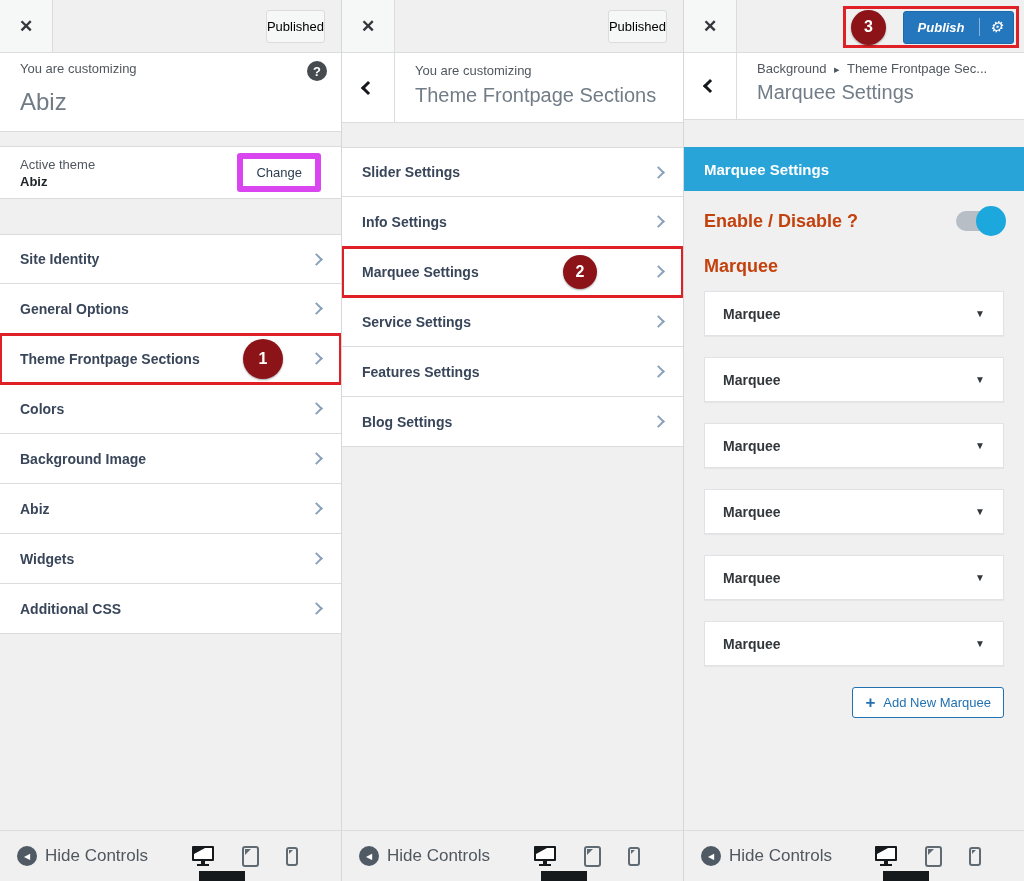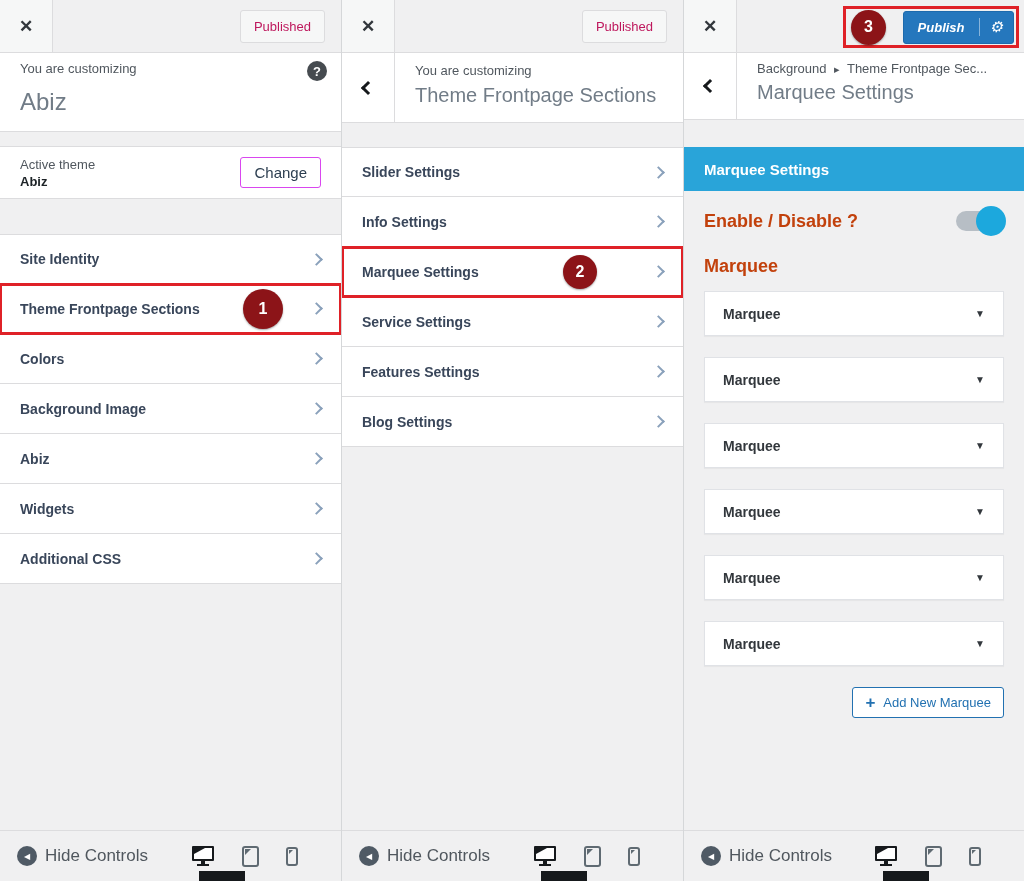--- a/index.html
+++ b/index.html
@@ -8,21 +8,21 @@
   .stage { position:relative; width:1024px; height:881px; background:#f0f0f1; overflow:hidden; }
 
   .panel { position:absolute; top:0; bottom:0; background:#f0f0f1; overflow:hidden; }
   #p1 { left:0; width:341px; }
   #p2 { left:341px; width:342px; border-left:1px solid #d5d7d9; }
   #p3 { left:683px; width:341px; border-left:1px solid #d5d7d9; }
 
   
   .topbar { position:relative; height:53px; background:#f0f0f1; border-bottom:1px solid #dcdcde; display:flex; align-items:center; }
   .close-btn { width:53px; height:52px; display:flex; align-items:center; justify-content:center; background:#f6f7f7; border-right:1px solid #dcdcde; font-size:17px; font-weight:bold; color:#32373c; cursor:pointer; }
-  .published-btn { margin-left:auto; margin-right:16px; background:#f6f7f7; border:1px solid #dcdcde; border-radius:3px; color:#be185d; font-size:13px; padding:8px 13px; }
+  .published-btn { margin-left:auto; margin-right:16px; background:#f6f7f7; border:1px solid #dcdcde; border-radius:3px; color:#000000; font-size:13px; padding:8px 0; }
 
   
   .publish-hl { position:absolute; top:6px; right:5px; width:176px; height:42px; border:3px solid #df2127; display:flex; align-items:center; background:transparent; }
   .publish-btn { display:flex; align-items:center; margin-left:auto; margin-right:2px; height:33px; background:#2577bd; border:1px solid #1d6aad; border-radius:3px; color:#fff; font-size:13px; font-weight:bold; cursor:pointer;font-style:italic; }
   .publish-btn .lbl { padding:0 14px; }
   .publish-btn .gear { padding:0 10px; border-left:1px solid rgba(255,255,255,.45); font-size:15px; font-weight:normal; }
 
   
   .badge { width:36px; height:36px; border-radius:50%; background:#8c1418; color:#fff; font-size:16px; font-weight:bold; display:flex; align-items:center; justify-content:center; box-shadow:0 1px 2px rgba(0,0,0,.35); }
   .badge.in-row { position:absolute; top:50%; transform:translateY(-50%); z-index:3; }
@@ -36,21 +36,21 @@
   .help-circle { width:20px; height:20px; border-radius:50%; background:#464b50; color:#fff; font-size:13px; font-weight:bold; display:flex; align-items:center; justify-content:center; flex:none; }
   .hdr-row { display:flex; align-items:flex-start; justify-content:space-between; }
   .back-col { width:53px; flex:none; border-right:1px solid #dcdcde; background:#fff; display:flex; align-items:center; justify-content:center; cursor:pointer; }
   .chev-left { width:10px; height:10px; border-left:3px solid #16191c; border-bottom:3px solid #16191c; transform:rotate(45deg); }
   .crumb { font-size:13px; color:#50575e; white-space:nowrap; overflow:hidden; }
   .crumb .sep { font-size:11px; color:#50575e; padding:0 4px; }
 
   
   .active-theme { margin-top:14px; background:#fff; border-top:1px solid #dcdcde; border-bottom:1px solid #dcdcde; height:53px; display:flex; align-items:center; padding:0 20px; }
   .active-theme .name { font-size:13px; font-weight:bold; color:#1d2327; margin-top:2px; }
-  .change-btn { margin-left:auto; background:#fff; border:1px solid #d946ef; border-radius:3px; color:#2c3e50; font-size:15px; padding:6px 13px; cursor:pointer; }
+  .change-btn { margin-left:auto; background:#fff; border:6px solid #d946ef; border-radius:3px; color:#2c3e50; font-size:13px; padding:6px 13px; cursor:pointer; }
 
   
   .menu { background:transparent; }
   .menu.mt35 { margin-top:35px; }
   .menu.mt24 { margin-top:24px; }
   .mrow { position:relative; height:50px; background:#fff; border-bottom:1px solid #dcdcde; display:flex; align-items:center; padding:0 20px; cursor:pointer; }
   .mrow:first-child { border-top:1px solid #dcdcde; }
   .mrow .lab { font-size:14px; font-weight:bold; color:#39465a; }
   .chev-right { width:9px; height:9px; border-right:2px solid #8aa1bb; border-top:2px solid #8aa1bb; transform:rotate(45deg); margin-left:auto; }
   .mrow.hl { outline:3px solid #df2127; outline-offset:-2px; z-index:2; }
@@ -107,20 +107,24 @@
         <div class="name">Abiz</div>
       </div>
       <button class="change-btn">Change</button>
     </div>
 
     <div class="menu mt35">
       <div class="mrow">
         <span class="lab">Site Identity</span>
           <span class="chev-right"></span>
       </div>
+      <div class="mrow">
+        <span class="lab">General Options</span>
+          <span class="chev-right"></span>
+      </div>
       <div class="mrow hl">
         <span class="lab">Theme Frontpage Sections</span>
         <span class="badge in-row" style="right:58px; width:40px; height:40px;">1</span>
         <span class="chev-right"></span>
       </div>
       <div class="mrow">
         <span class="lab">Colors</span>
           <span class="chev-right"></span>
       </div>
       <div class="mrow">

